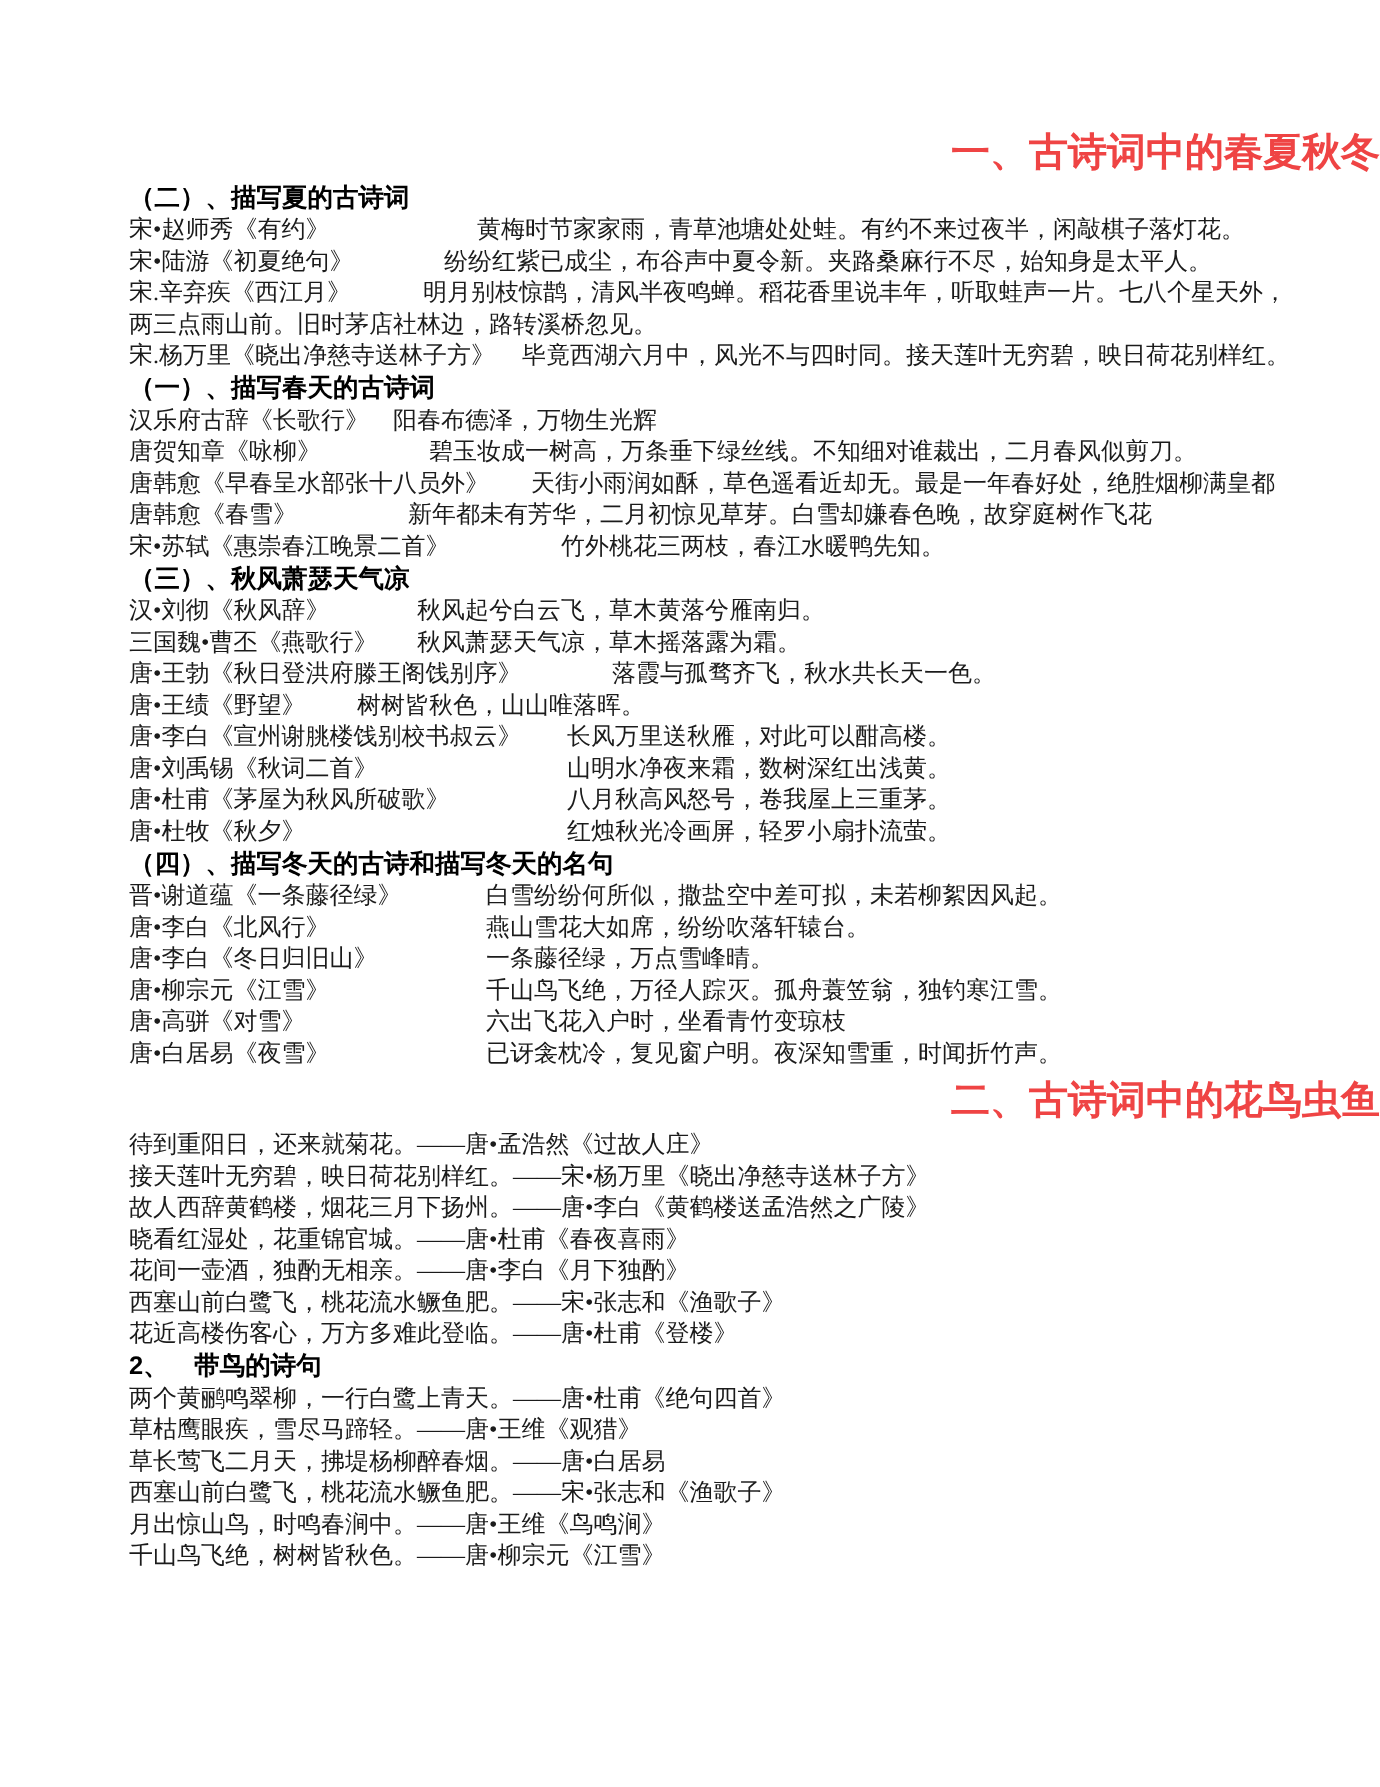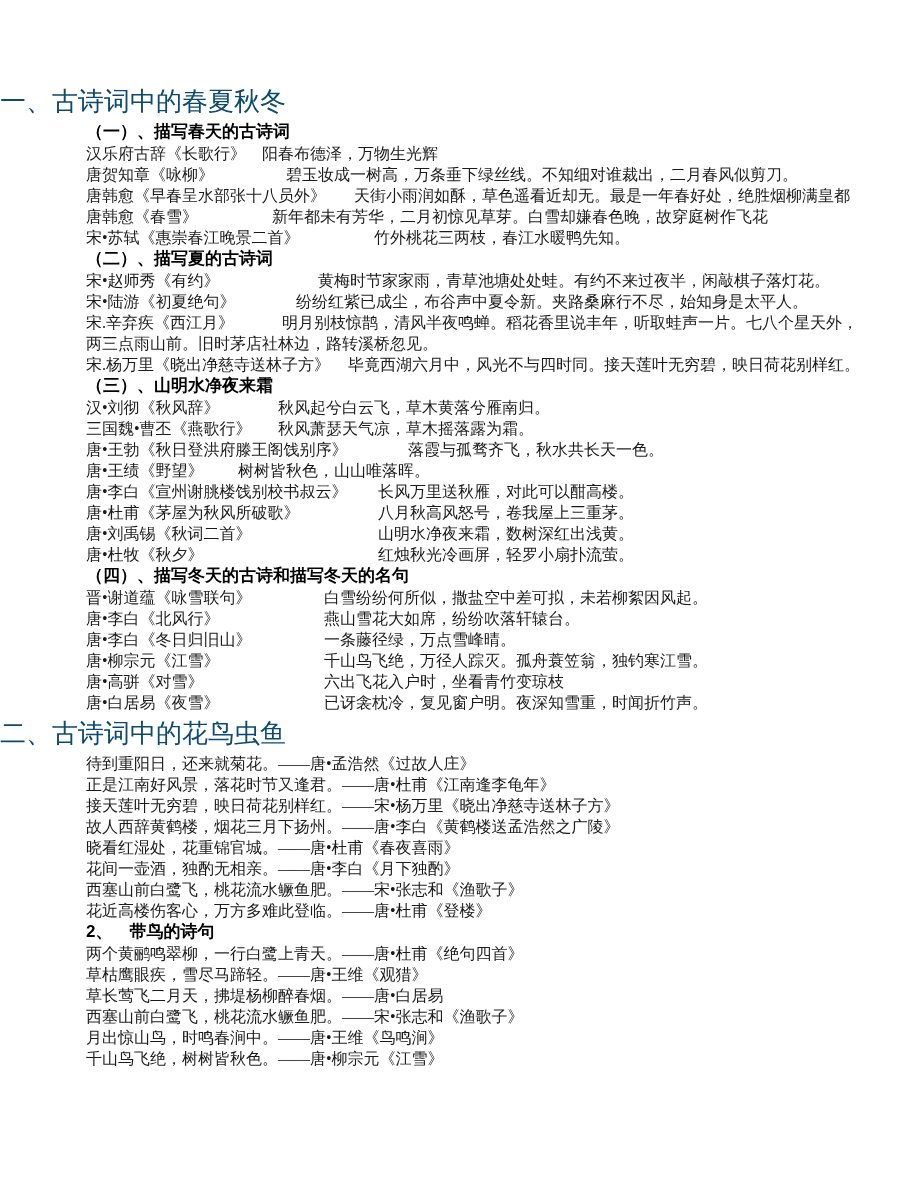--- a/index.html
+++ b/index.html
@@ -7,22 +7,22 @@
     position:relative;
     width:920px;height:1191px;
     background:#ffffff;
     overflow:hidden;
     color:#1b1b1b;
     font-family:"Liberation Serif","DejaVu Serif",serif;
   }
   .content{padding:84px 50px 0 86px;}
   .doc-title{
     font-family:"Liberation Sans","DejaVu Sans",sans-serif;
-    font-weight:normal;font-size:26px;line-height:34px;
-    color:#0c4a6e;text-align:left;
+    font-weight:bold;font-size:26px;line-height:34px;
+    color:#ef4444;text-align:right;
     margin:0 -50px 3px -86px;
   }
   .doc-title.second{margin-top:3px;}
   .sec-header{
     font-family:"Liberation Sans","DejaVu Sans",sans-serif;
     font-weight:bold;font-size:17px;line-height:22px;
     color:#000;margin:0;
   }
   .row{margin:0;font-size:16px;line-height:21px;}
   .src{display:inline-block;}
@@ -35,63 +35,62 @@
 </style>
 </head>
 <body>
 
 <div class="page">
   <div class="content">
 
     <h1 class="doc-title">一、古诗词中的春夏秋冬</h1>
 
     <section>
+      <h2 class="sec-header">（二）、描写夏的古诗词</h2>
+      <p class="row"><span class="src t232">宋•赵师秀《有约》</span><span>黄梅时节家家雨，青草池塘处处蛙。有约不来过夜半，闲敲棋子落灯花。</span></p>
+      <p class="row"><span class="src t210">宋•陆游《初夏绝句》</span><span>纷纷红紫已成尘，布谷声中夏令新。夹路桑麻行不尽，始知身是太平人。</span></p>
+      <p class="row"><span class="src t196">宋.辛弃疾《西江月》</span><span>明月别枝惊鹊，清风半夜鸣蝉。稻花香里说丰年，听取蛙声一片。七八个星天外，两三点雨山前。旧时茅店社林边，路转溪桥忽见。</span></p>
+      <p class="row"><span class="src t262">宋.杨万里《晓出净慈寺送林子方》</span><span>毕竟西湖六月中，风光不与四时同。接天莲叶无穷碧，映日荷花别样红。</span></p>
+    </section>
+
+    <section>
       <h2 class="sec-header">（一）、描写春天的古诗词</h2>
       <p class="row"><span class="src t176">汉乐府古辞《长歌行》</span><span>阳春布德泽，万物生光辉</span></p>
       <p class="row"><span class="src t200">唐贺知章《咏柳》</span><span>碧玉妆成一树高，万条垂下绿丝线。不知细对谁裁出，二月春风似剪刀。</span></p>
       <p class="row"><span class="src t268">唐韩愈《早春呈水部张十八员外》</span><span>天街小雨润如酥，草色遥看近却无。最是一年春好处，绝胜烟柳满皇都</span></p>
       <p class="row"><span class="src t186">唐韩愈《春雪》</span><span>新年都未有芳华，二月初惊见草芽。白雪却嫌春色晚，故穿庭树作飞花</span></p>
       <p class="row"><span class="src t288">宋•苏轼《惠崇春江晚景二首》</span><span>竹外桃花三两枝，春江水暖鸭先知。</span></p>
     </section>
 
     <section>
-      <h2 class="sec-header">（二）、描写夏的古诗词</h2>
-      <p class="row"><span class="src t232">宋•赵师秀《有约》</span><span>黄梅时节家家雨，青草池塘处处蛙。有约不来过夜半，闲敲棋子落灯花。</span></p>
-      <p class="row"><span class="src t210">宋•陆游《初夏绝句》</span><span>纷纷红紫已成尘，布谷声中夏令新。夹路桑麻行不尽，始知身是太平人。</span></p>
-      <p class="row"><span class="src t196">宋.辛弃疾《西江月》</span><span>明月别枝惊鹊，清风半夜鸣蝉。稻花香里说丰年，听取蛙声一片。七八个星天外，两三点雨山前。旧时茅店社林边，路转溪桥忽见。</span></p>
-      <p class="row"><span class="src t262">宋.杨万里《晓出净慈寺送林子方》</span><span>毕竟西湖六月中，风光不与四时同。接天莲叶无穷碧，映日荷花别样红。</span></p>
-    </section>
-
-    <section>
-      <h2 class="sec-header">（三）、山明水净夜来霜</h2>
+      <h2 class="sec-header">（三）、秋风萧瑟天气凉</h2>
       <p class="row"><span class="src t192">汉•刘彻《秋风辞》</span><span>秋风起兮白云飞，草木黄落兮雁南归。</span></p>
       <p class="row"><span class="src t192">三国魏•曹丕《燕歌行》</span><span>秋风萧瑟天气凉，草木摇落露为霜。</span></p>
       <p class="row"><span class="src t322">唐•王勃《秋日登洪府滕王阁饯别序》</span><span>落霞与孤骛齐飞，秋水共长天一色。</span></p>
       <p class="row"><span class="src t152">唐•王绩《野望》</span><span>树树皆秋色，山山唯落晖。</span></p>
       <p class="row"><span class="src t292">唐•李白《宣州谢朓楼饯别校书叔云》</span><span>长风万里送秋雁，对此可以酣高楼。</span></p>
+      <p class="row"><span class="src t292">唐•刘禹锡《秋词二首》</span><span>山明水净夜来霜，数树深红出浅黄。</span></p>
       <p class="row"><span class="src t292">唐•杜甫《茅屋为秋风所破歌》</span><span>八月秋高风怒号，卷我屋上三重茅。</span></p>
-      <p class="row"><span class="src t292">唐•刘禹锡《秋词二首》</span><span>山明水净夜来霜，数树深红出浅黄。</span></p>
       <p class="row"><span class="src t292">唐•杜牧《秋夕》</span><span>红烛秋光冷画屏，轻罗小扇扑流萤。</span></p>
     </section>
 
     <section>
       <h2 class="sec-header">（四）、描写冬天的古诗和描写冬天的名句</h2>
-      <p class="row"><span class="src t238">晋•谢道蕴《咏雪联句》</span><span>白雪纷纷何所似，撒盐空中差可拟，未若柳絮因风起。</span></p>
+      <p class="row"><span class="src t238">晋•谢道蕴《一条藤径绿》</span><span>白雪纷纷何所似，撒盐空中差可拟，未若柳絮因风起。</span></p>
       <p class="row"><span class="src t238">唐•李白《北风行》</span><span>燕山雪花大如席，纷纷吹落轩辕台。</span></p>
       <p class="row"><span class="src t238">唐•李白《冬日归旧山》</span><span>一条藤径绿，万点雪峰晴。</span></p>
       <p class="row"><span class="src t238">唐•柳宗元《江雪》</span><span>千山鸟飞绝，万径人踪灭。孤舟蓑笠翁，独钓寒江雪。</span></p>
       <p class="row"><span class="src t238">唐•高骈《对雪》</span><span>六出飞花入户时，坐看青竹变琼枝</span></p>
       <p class="row"><span class="src t238">唐•白居易《夜雪》</span><span>已讶衾枕冷，复见窗户明。夜深知雪重，时闻折竹声。</span></p>
     </section>
 
     <h1 class="doc-title second">二、古诗词中的花鸟虫鱼</h1>
 
     <section>
       <p class="row">待到重阳日，还来就菊花。——唐•孟浩然《过故人庄》</p>
-      <p class="row">正是江南好风景，落花时节又逢君。——唐•杜甫《江南逢李龟年》</p>
       <p class="row">接天莲叶无穷碧，映日荷花别样红。——宋•杨万里《晓出净慈寺送林子方》</p>
       <p class="row">故人西辞黄鹤楼，烟花三月下扬州。——唐•李白《黄鹤楼送孟浩然之广陵》</p>
       <p class="row">晓看红湿处，花重锦官城。——唐•杜甫《春夜喜雨》</p>
       <p class="row">花间一壶酒，独酌无相亲。——唐•李白《月下独酌》</p>
       <p class="row">西塞山前白鹭飞，桃花流水鳜鱼肥。——宋•张志和《渔歌子》</p>
       <p class="row">花近高楼伤客心，万方多难此登临。——唐•杜甫《登楼》</p>
     </section>
 
     <section>
       <h2 class="sec-header">2、　带鸟的诗句</h2>

